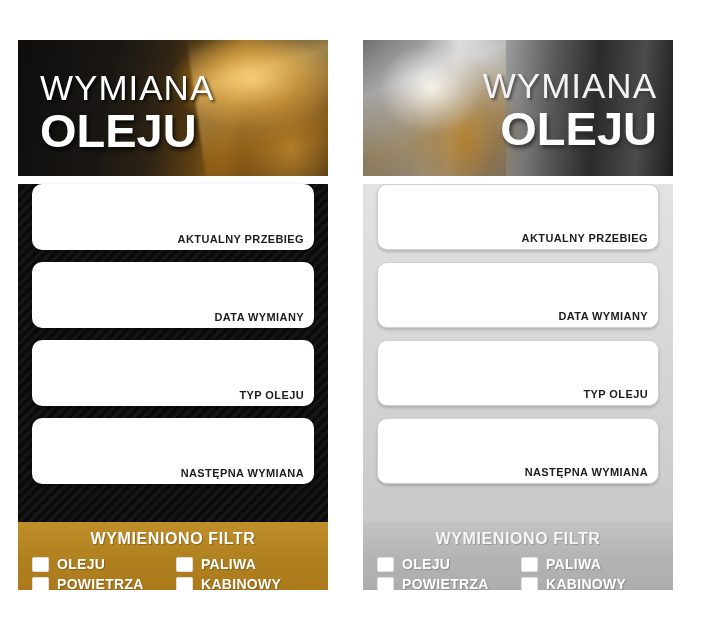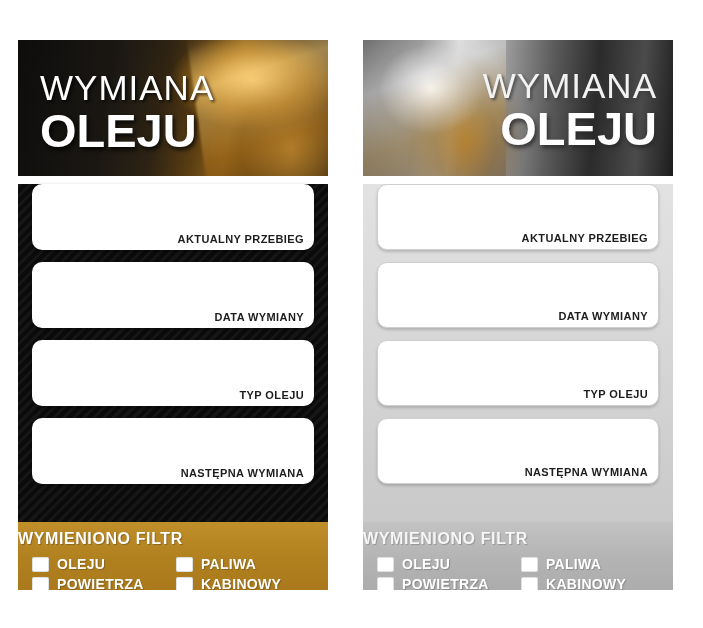--- a/index.html
+++ b/index.html
@@ -171,20 +171,21 @@
     box-sizing: border-box;
     padding-top: 8px;
   }
   .footer-gold {
     background: linear-gradient(180deg, #c08f2a 0%, #b0801f 45%, #a8761a 100%);
   }
   .footer-silver {
     background: linear-gradient(180deg, #c3c3c3 0%, #b3b3b3 45%, #a9a9a9 100%);
   }
   .footer-title {
+    text-align: center;
     font-size: 16px;
     font-weight: 700;
     letter-spacing: 0.6px;
     margin-bottom: 8px;
   }
   .footer-gold .footer-title { color: #ffffff; text-shadow: 1px 1px 1px rgba(0,0,0,0.25); }
   .footer-silver .footer-title { color: #f6f6f6; text-shadow: 1px 1px 1px rgba(0,0,0,0.2); }
 
   .check-grid {
     display: grid;

